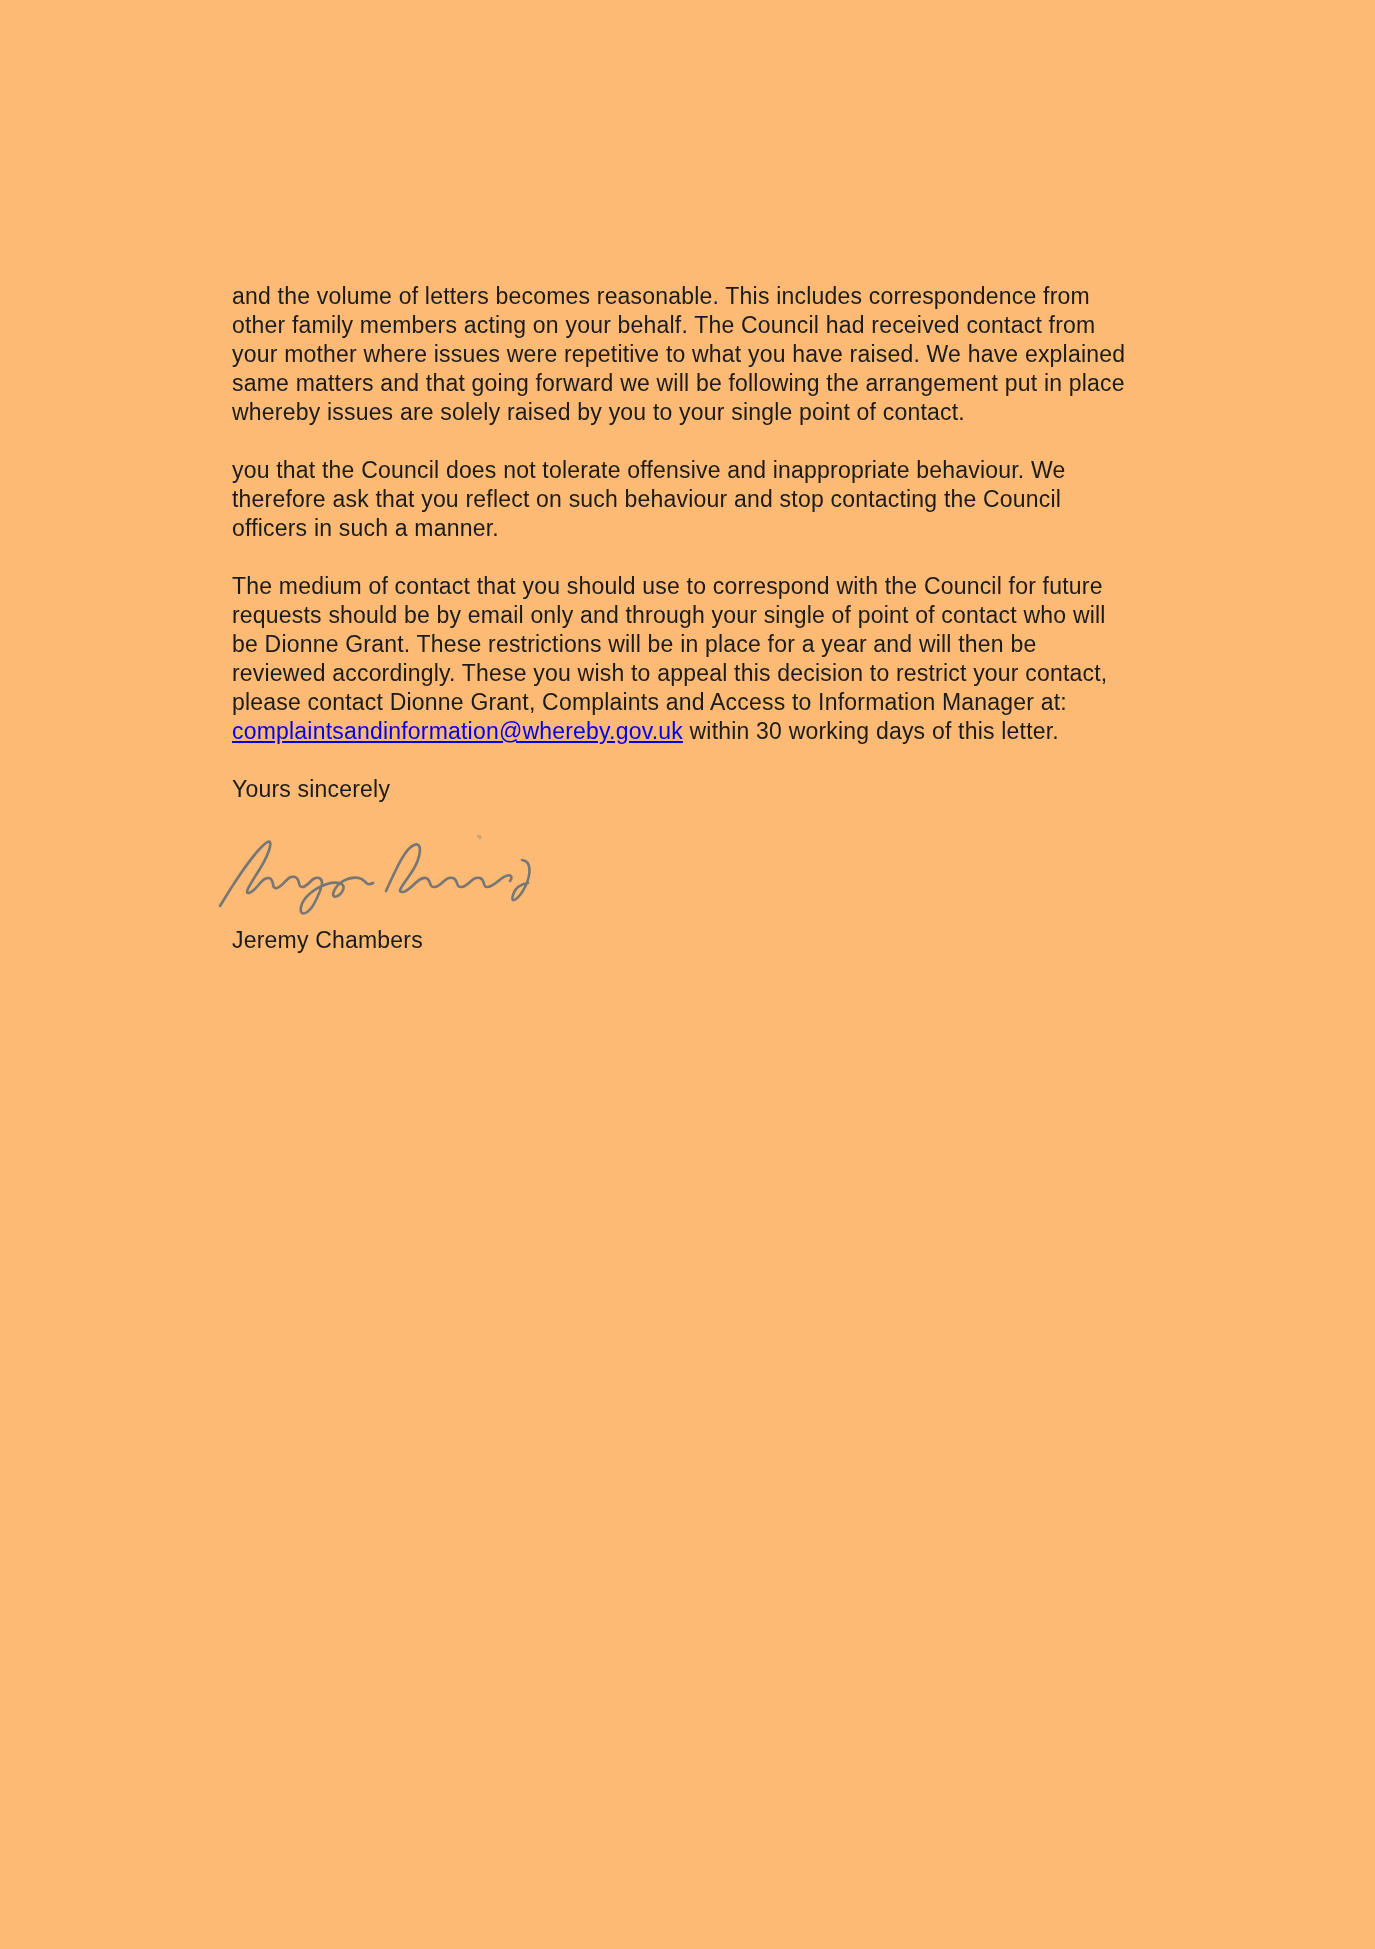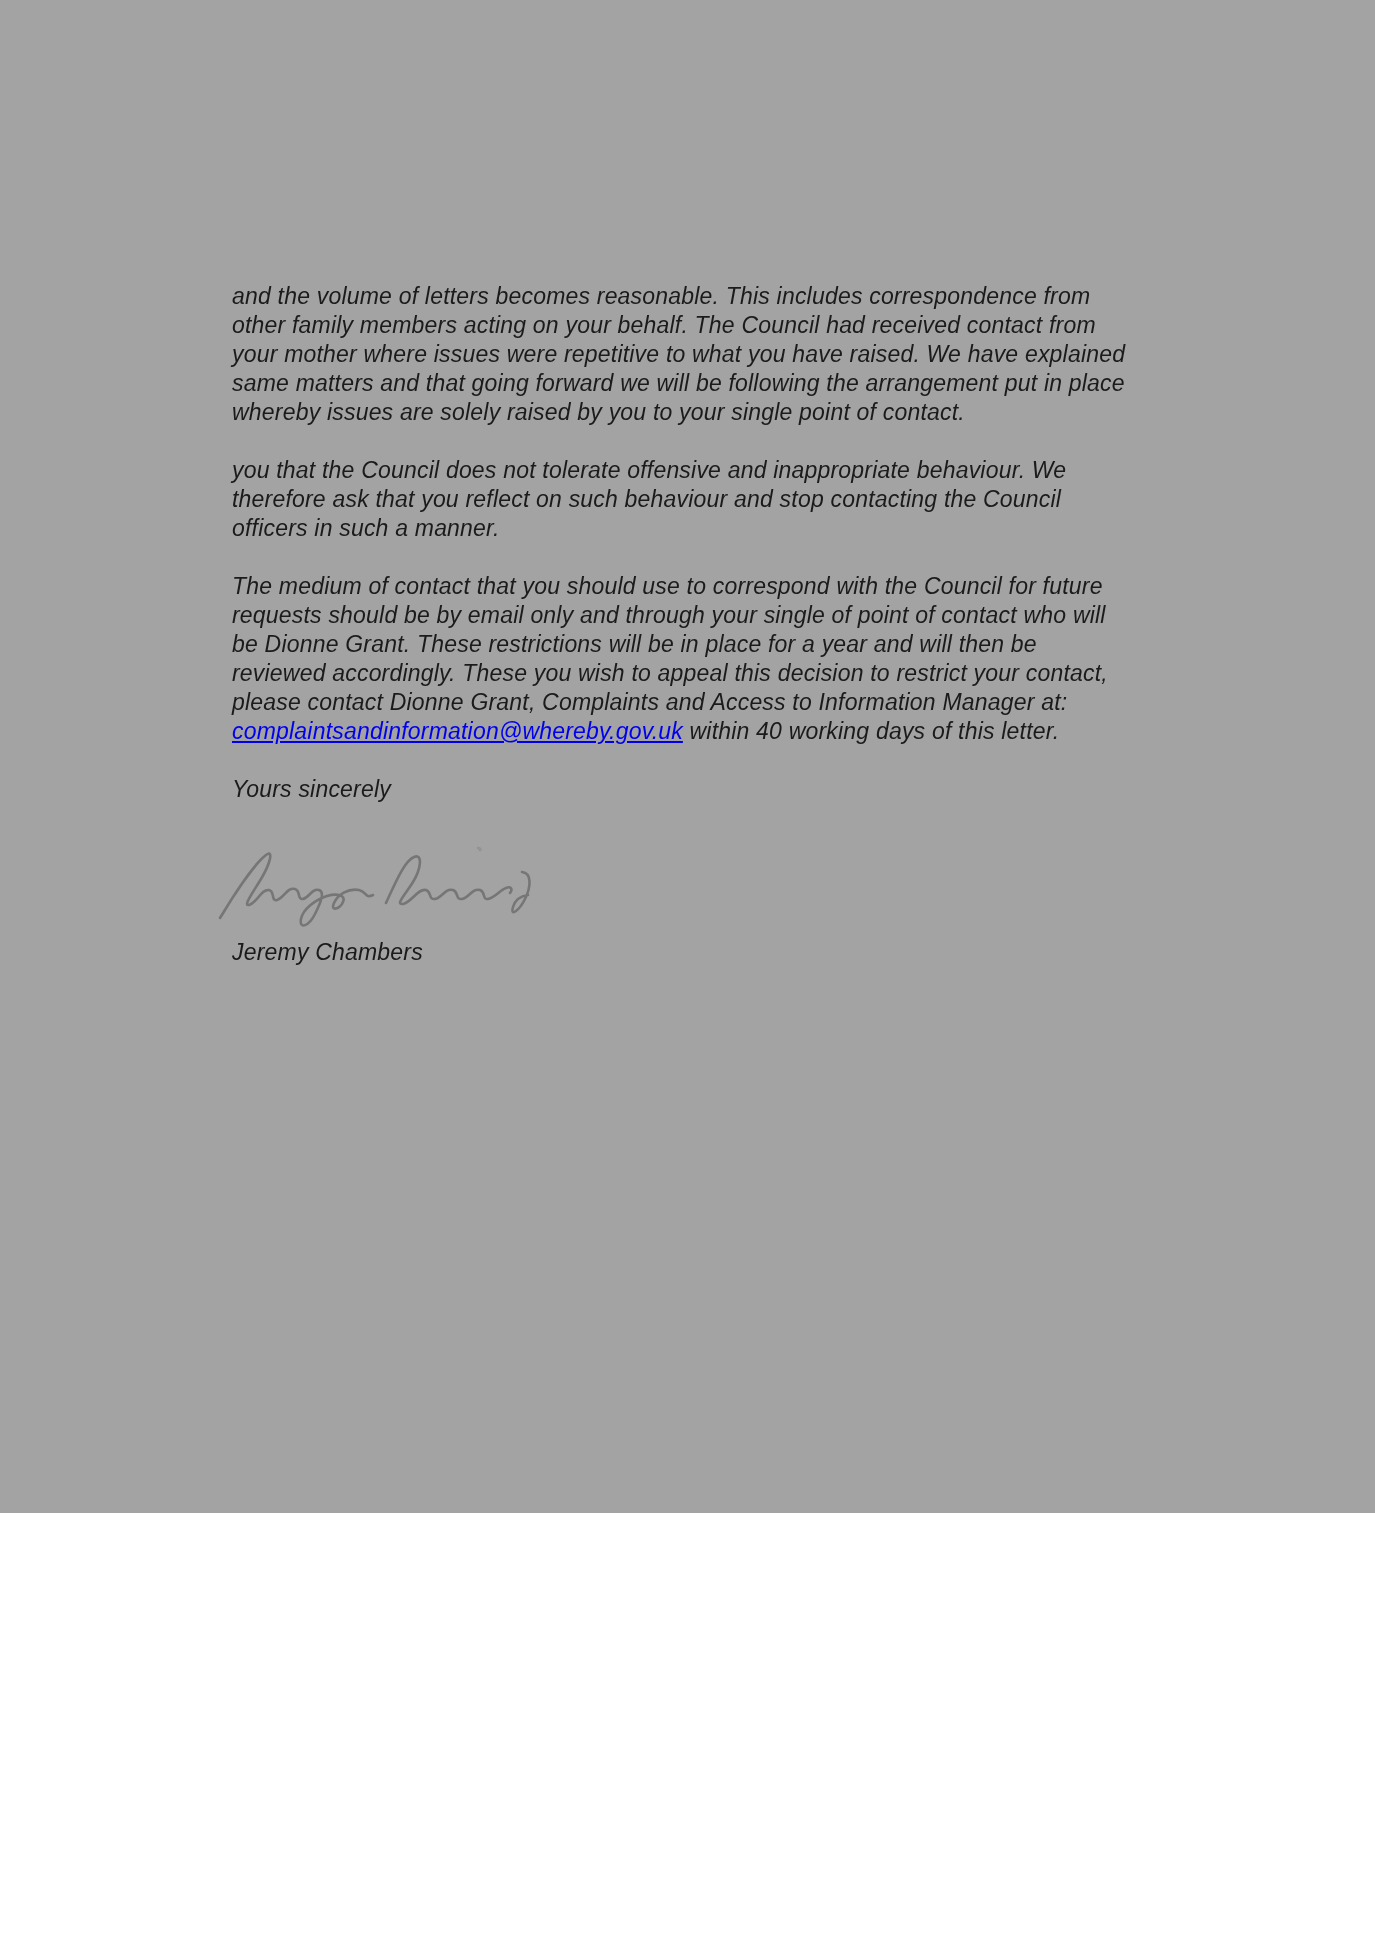--- a/index.html
+++ b/index.html
@@ -1,43 +1,42 @@
 <!DOCTYPE html>
 <html><head>
 <meta charset="utf-8">
 <style>
   html, body { margin: 0; padding: 0; background: #ffffff; }
   .page {
     position: relative;
     width: 1375px;
-    height: 1513px;
-    background: #a3a3a3;
+    height: 1949px;
+    background: #fdba74;
     font-family: "Liberation Sans", sans-serif;
     color: #1b1b1b;
     overflow: hidden;
-    font-style: italic;
   }
   .content {
     position: absolute;
     left: 232px;
     top: 282px;
     width: 1080px;
     font-size: 23px;
     line-height: 29px;
     letter-spacing: 0.2px;
   }
   .paragraph { margin: 0 0 29px 0; }
   .line { white-space: nowrap; }
   .email-line { white-space: nowrap; }
   a.email-link {
     color: #0000ee;
     text-decoration: underline;
     cursor: pointer;
   }
-  .valediction { margin: 0 0 16px 0; }
+  .valediction { margin: 0 0 4px 0; }
   .sig-block {
     position: relative;
     height: 118px;
   }
   .signature-svg {
     position: absolute;
     left: -16px;
     top: 24px;
     width: 336px;
     height: 86px;
@@ -66,21 +65,21 @@
 
     <div class="paragraph">
       <div>
           <div class="line">The medium of contact that you should use to correspond with the Council for future</div>
           <div class="line">requests should be by email only and through your single of point of contact who will</div>
           <div class="line">be Dionne Grant. These restrictions will be in place for a year and will then be</div>
           <div class="line">reviewed accordingly. These you wish to appeal this decision to restrict your contact,</div>
           <div class="line">please contact Dionne Grant, Complaints and Access to Information Manager at:</div>
         </div>
       <div class="line email-line">
-        <a class="email-link">complaintsandinformation@whereby.gov.uk</a><span> within 40 working days of this letter.</span>
+        <a class="email-link">complaintsandinformation@whereby.gov.uk</a><span> within 30 working days of this letter.</span>
       </div>
     </div>
 
     <div class="line valediction">Yours sincerely</div>
 
     <div class="sig-block">
       <svg class="signature-svg" viewBox="0 0 336 86" fill="none" xmlns="http://www.w3.org/2000/svg">
         <g stroke="#767676" stroke-width="2.6" stroke-linecap="round" stroke-linejoin="round" fill="none">
           <path d="M4 74 C 16 54, 38 20, 50 11 C 58 5, 54 20, 45 35 C 36 50, 27 62, 33 61 C 42 58, 45 45, 53 46 C 59 47, 55 58, 61 56 C 69 53, 71 43, 79 45 C 85 47, 81 56, 87 55 C 94 53, 96 44, 103 46 C 109 48, 105 58, 99 70 C 93 82, 83 86, 85 75 C 87 65, 99 56, 111 52 C 121 49, 130 51, 127 58 C 124 65, 114 68, 118 59 C 122 50, 133 44, 143 46 C 151 48, 149 55, 157 51"></path>
           <path d="M170 59 C 178 42, 188 17, 198 13 C 207 9, 205 25, 197 38 C 189 51, 179 61, 187 60 C 196 58, 202 44, 210 46 C 216 48, 212 56, 219 55 C 227 53, 229 44, 237 46 C 243 48, 239 56, 246 55 C 254 53, 256 44, 264 46 C 270 48, 266 56, 272 55 C 280 53, 284 46, 290 44 C 295 42, 297 45, 294 49"></path>

